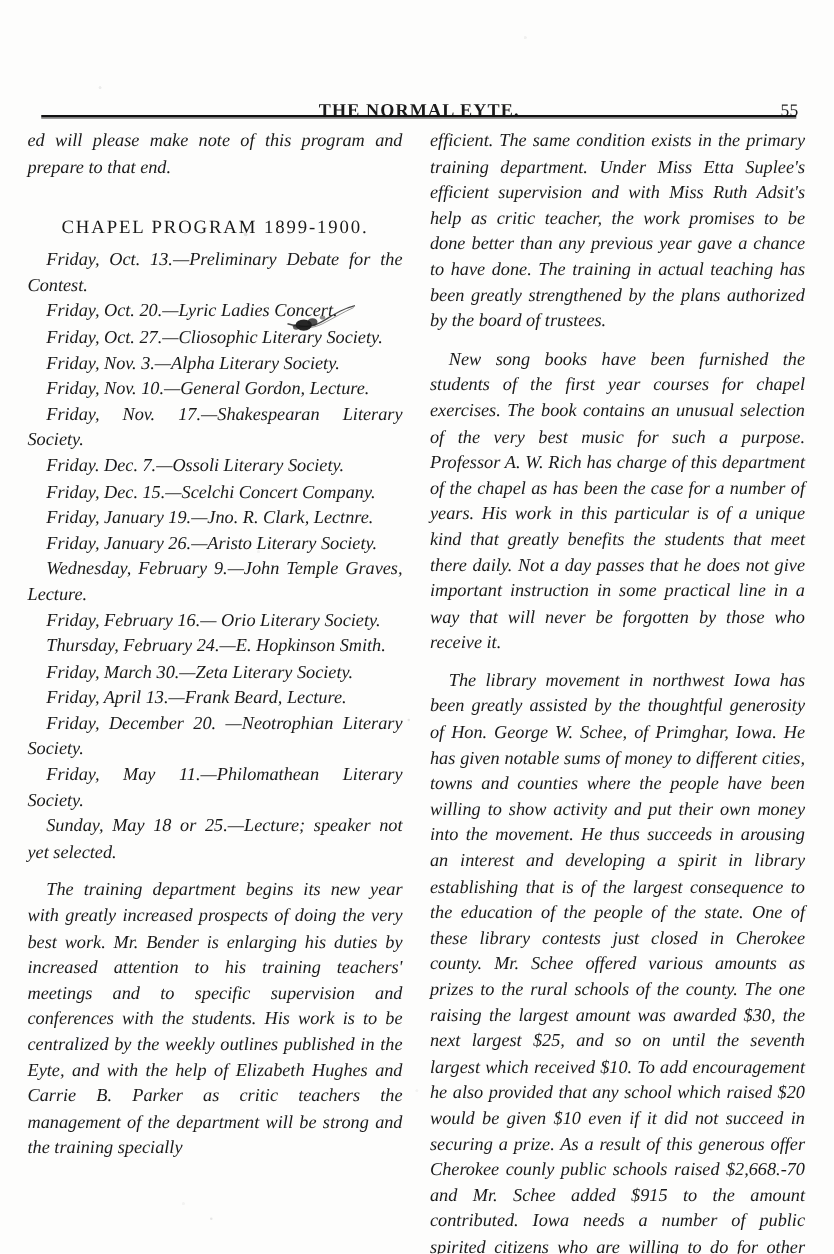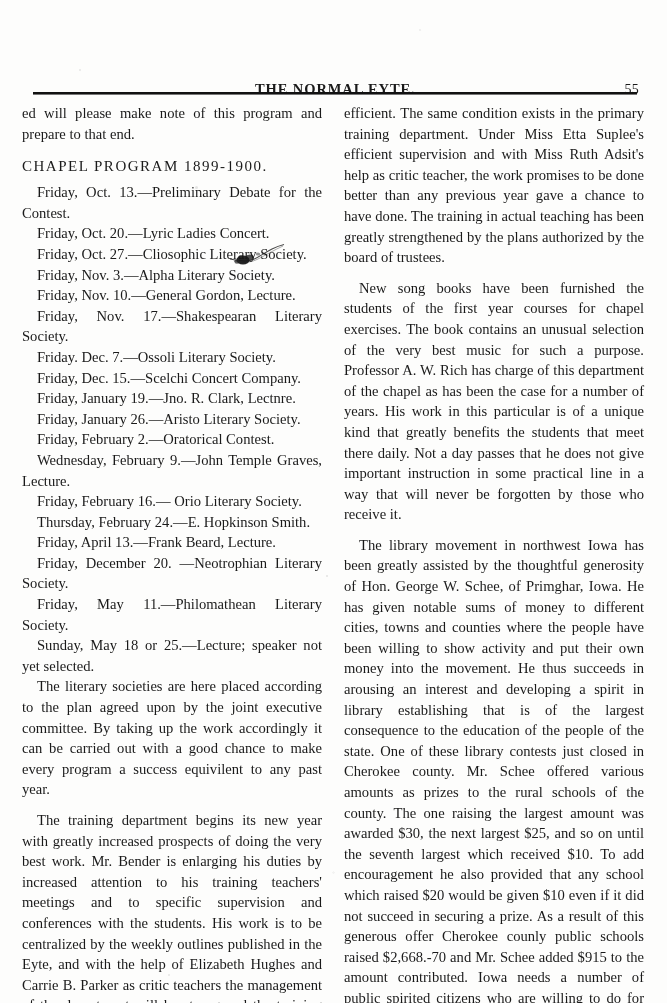--- a/index.html
+++ b/index.html
@@ -99,28 +99,30 @@
     width: 300px;
   }
 
   p {
     margin: 0 0 0 0;
     font-size: 14.6px;
     line-height: 20.6px;
     text-align: justify;
     text-justify: inter-word;
     hyphens: manual;
+    font-style: italic;
   }
   p.indent { text-indent: 15px; }
   p.gap { margin-top: 10px; }
 
   .heading {
+    text-align: center;
     font-size: 15px;
     letter-spacing: 1.5px;
-    margin: 12px 0 6px 0;
+    margin: 28px 0 6px 0;
     line-height: 20px;
     white-space: nowrap;
   }
 
   
   .entry {
     font-size: 14.6px;
     line-height: 20.6px;
     text-align: justify;
     text-indent: 15px;
@@ -170,30 +172,29 @@
       <p class="entry">Friday, Oct. 13.—Preliminary Debate for the Contest.</p>
       <p class="entry">Friday, Oct. 20.—Lyric Ladies Concert.</p>
       <p class="entry">Friday, Oct. 27.—Cliosophic Literary Society.</p>
       <p class="entry">Friday, Nov. 3.—Alpha Literary Society.</p>
       <p class="entry">Friday, Nov. 10.—General Gordon, Lecture.</p>
       <p class="entry">Friday, Nov. 17.—Shakespearan Literary Society.</p>
       <p class="entry">Friday. Dec. 7.—Ossoli Literary Society.</p>
       <p class="entry">Friday, Dec. 15.—Scelchi Concert Company.</p>
       <p class="entry">Friday, January 19.—Jno. R. Clark, Lectnre.</p>
       <p class="entry">Friday, January 26.—Aristo Literary Society.</p>
-      <p class="entry">Friday, February 2.—Oratorical Contest.</p>
       <p class="entry">Wednesday, February 9.—John Temple Graves, Lecture.</p>
       <p class="entry">Friday, February 16.— Orio Literary Society.</p>
       <p class="entry">Thursday, February 24.—E. Hopkinson Smith.</p>
+      <p class="entry">Friday, March 30.—Zeta Literary Society.</p>
       <p class="entry">Friday, April 13.—Frank Beard, Lecture.</p>
       <p class="entry">Friday, December 20. —Neotrophian Literary Society.</p>
       <p class="entry">Friday, May 11.—Philomathean Literary Society.</p>
       <p class="entry">Sunday, May 18 or 25.—Lecture; speaker not yet selected.</p>
 
-      <p class="indent">The literary societies are here placed according to the plan agreed upon by the joint executive committee. By taking up the work accordingly it can be carried out with a good chance to make every program a success equivilent to any past year.</p>
 
       <p class="indent gap">The training department begins its new year with greatly increased prospects of doing the very best work. Mr. Bender is enlarging his duties by increased attention to his training teachers' meetings and to specific supervision and conferences with the students. His work is to be centralized by the weekly outlines published in the Eyte, and with the help of Elizabeth Hughes and Carrie B. Parker as critic teachers the management of the department will be strong and the training specially</p>
     </div>
 
     <div class="col">
 
       <p>efficient. The same condition exists in the primary training department. Under Miss Etta Suplee's efficient supervision and with Miss Ruth Adsit's help as critic teacher, the work promises to be done better than any previous year gave a chance to have done. The training in actual teaching has been greatly strengthened by the plans authorized by the board of trustees.</p>
 
       <p class="indent gap">New song books have been furnished the students of the first year courses for chapel exercises. The book contains an unusual selection of the very best music for such a purpose. Professor A. W. Rich has charge of this department of the chapel as has been the case for a number of years. His work in this particular is of a unique kind that greatly benefits the students that meet there daily. Not a day passes that he does not give important instruction in some practical line in a way that will never be forgotten by those who receive it.</p>
 

